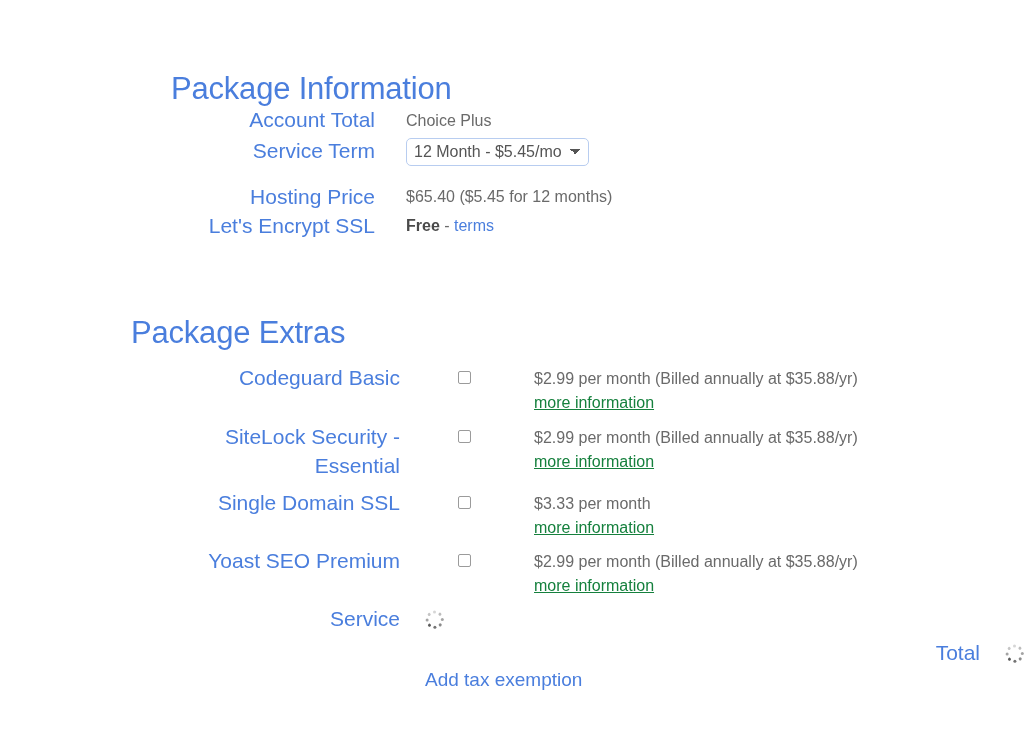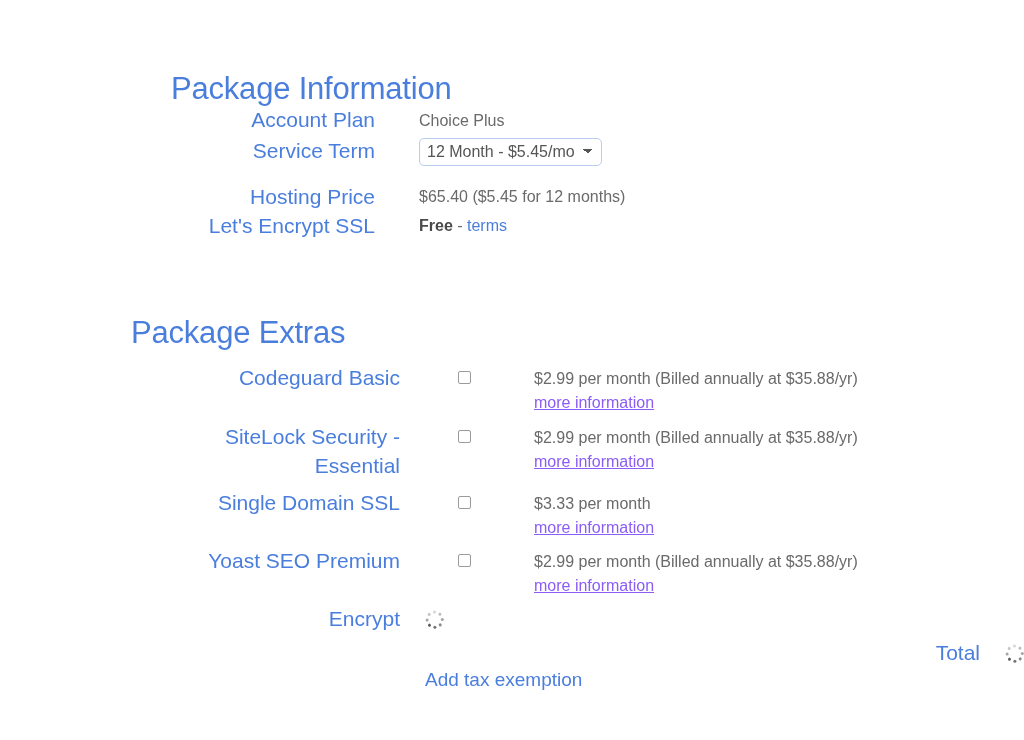--- a/index.html
+++ b/index.html
@@ -58,21 +58,21 @@
     white-space: nowrap;
   }
 
   
   .info-row { left: 0px; width: 1024px; }
   .info-row .label {
     width: 375px;
     padding-right: 0;
   }
   .info-row .value-wrap {
-    margin-left: 44px;
+    margin-left: 31px;
     display: flex;
     align-items: center;
   }
   #row-account-plan   { top: 107px; }
   #row-service-term   { top: 138px; }
   #row-hosting-price  { top: 184px; }
   #row-ssl            { top: 213px; }
 
   #row-account-plan .value  { padding-top: 3px; }
   #row-hosting-price .value { padding-top: 2px; }
@@ -100,21 +100,21 @@
     background-size: 5px 5px, 5px 5px;
     background-repeat: no-repeat;
     padding-right: 26px;
   }
 
   .bold-free { font-weight: 700; color: #4a4a4a; }
   a.link {
     color: #4a7edd;
     text-decoration: none;
   }
-  a.link-soft { color: #8b5cf6; }
+  a.link-soft { color: #15803d; }
 
   
   .extra-row { left: 0px; width: 1024px; gap: 41px; }
   .extra-row .label {
     width: 400px;
     font-size: 21px;
     line-height: 29px;
   }
   .extra-row .cb-cell {
     width: 30px;
@@ -212,21 +212,21 @@
   }
 </style>
 </head>
 <body>
 
 <div class="page">
 
   <h1 class="section-title" id="title-package-information">Package Information</h1>
 
   <div class="row info-row" id="row-account-plan">
-    <div class="label">Account Plan</div>
+    <div class="label">Account Total</div>
     <div class="value-wrap">
       <span class="value">Choice Plus</span>
     </div>
   </div>
 
   <div class="row info-row" id="row-service-term">
     <div class="label">Service Term</div>
     <div class="value-wrap">
       <select class="service-select" id="service-term-select"><option value="12 Month - $5.45/mo">12 Month - $5.45/mo</option><option value="24 Month - $4.95/mo">24 Month - $4.95/mo</option><option value="36 Month - $3.95/mo">36 Month - $3.95/mo</option></select>
     </div>
@@ -287,21 +287,21 @@
     <div class="cb-cell">
       <input type="checkbox" class="cbx" style="">
     </div>
     <div class="detail">
       <span class="price">$2.99 per month (Billed annually at $35.88/yr)</span>
       <a href="#" class="more link-soft">more information</a>
     </div>
   </div>
 
   <div class="row total-row" id="row-savings">
-    <div class="label">Encrypt</div>
+    <div class="label">Service</div>
     <div class="spin-cell">
       <span class="spinner">
         <i></i><i></i><i></i><i></i><i></i><i></i><i></i><i></i>
       </span>
     </div>
   </div>
 
   <div class="row total-row" id="row-total">
     <div class="label">Total</div>
     <div class="spin-cell">

